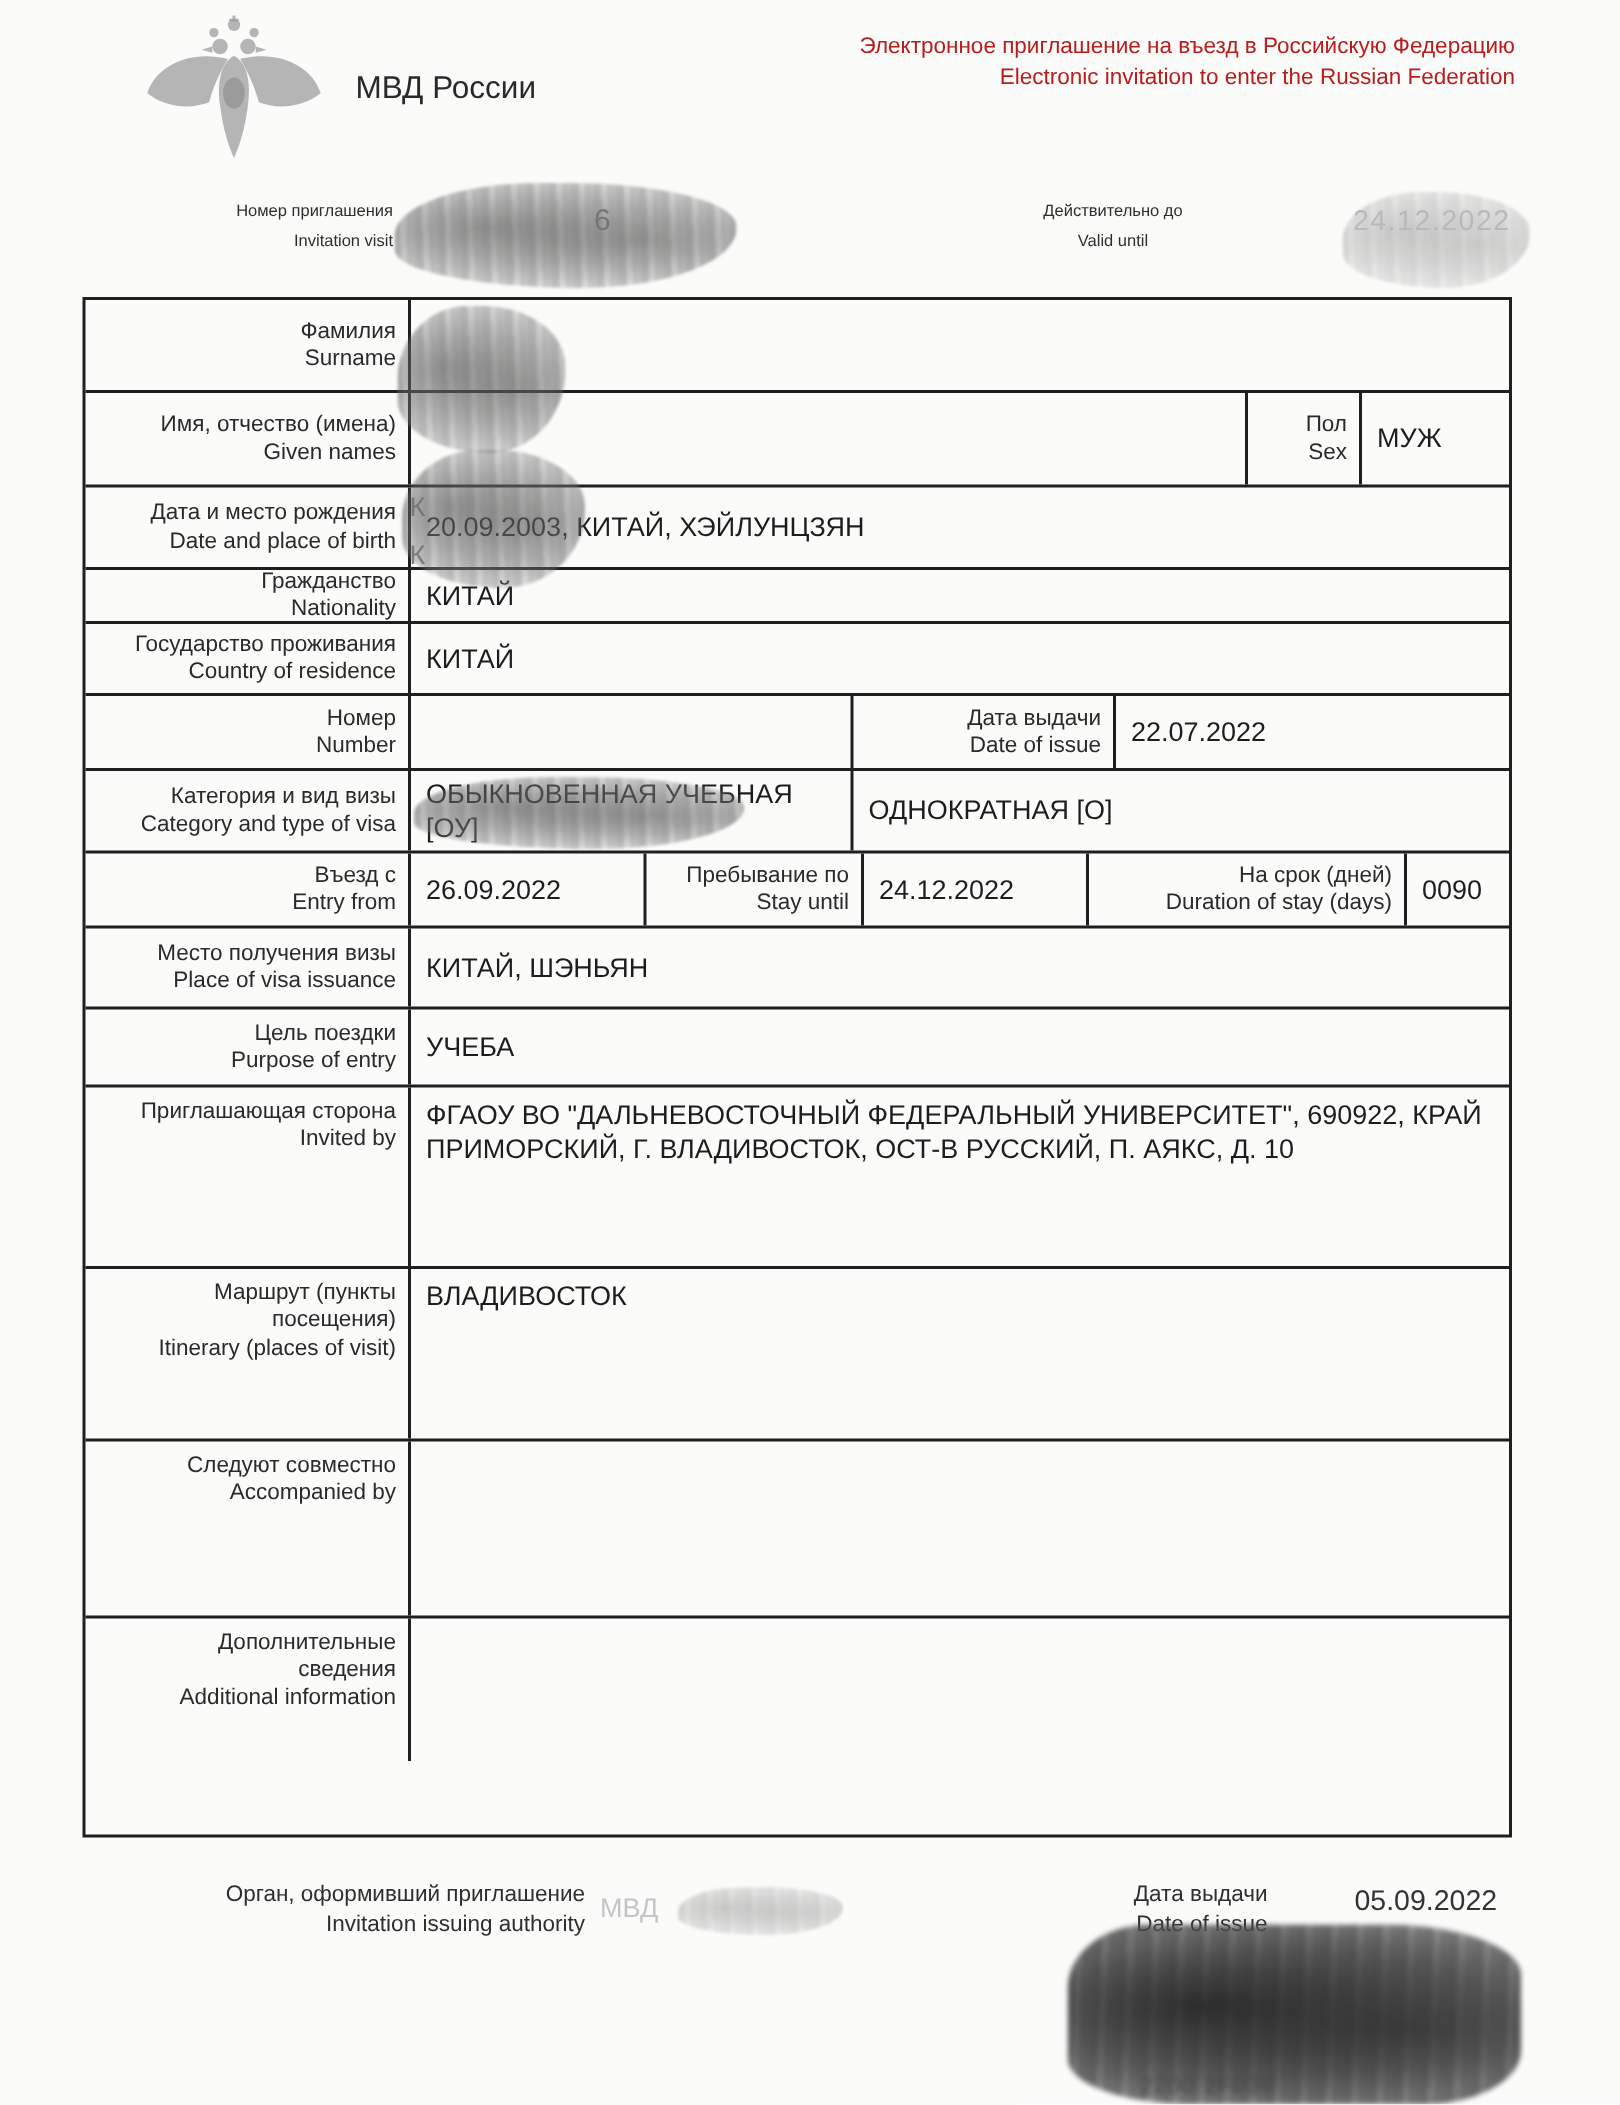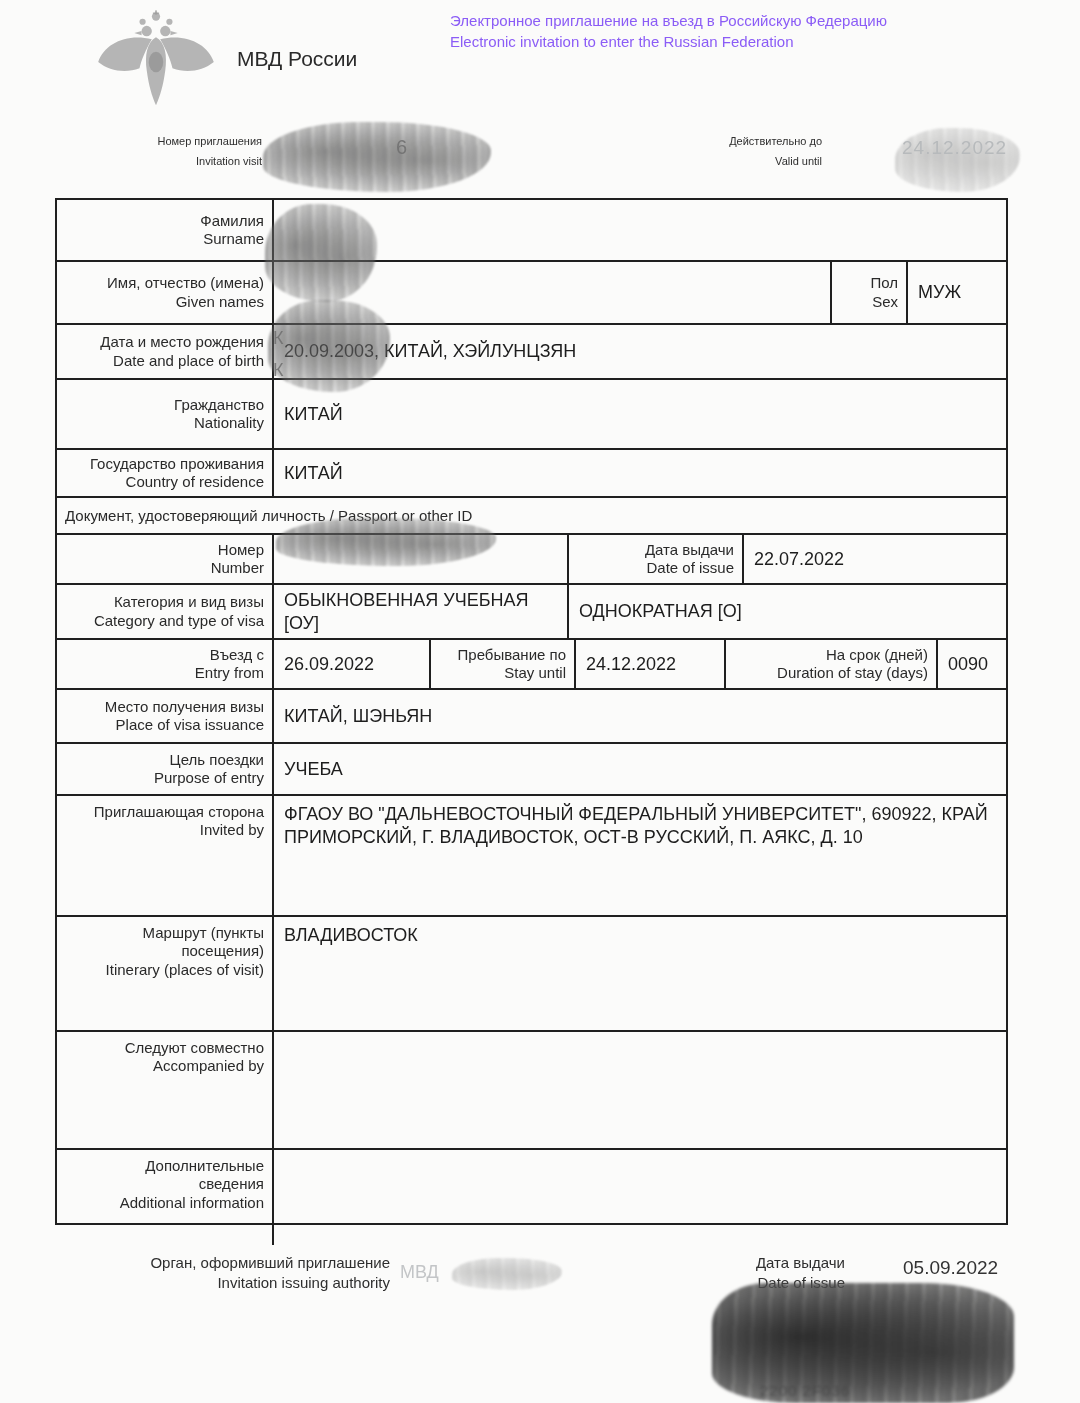--- a/index.html
+++ b/index.html
@@ -5,28 +5,28 @@
   html,body{margin:0;padding:0;}
   .page{
     position:relative; width:1080px; height:1403px;
     background:#fbfbfa; overflow:hidden;
     font-family:"Liberation Sans", sans-serif;
     color:#222;
   }
   
   .emblem{position:absolute; left:92px; top:8px; width:128px; height:108px;}
   .agency-name{position:absolute; left:237px; top:47px; font-size:21px; color:#2a2a2a;}
-  .doc-title{position:absolute; right:70px; top:10px; width:560px; text-align:left;
-             font-size:15px; line-height:21px; color:#8b5cf6;}
+  .doc-title{position:absolute; right:70px; top:20px; width:560px; text-align:right;
+             font-size:15px; line-height:21px; color:#b91c1c;}
   .doc-title .l{display:block;}
   
   .meta-label{position:absolute; font-size:11px; line-height:20px; text-align:right; color:#2e2e2e;}
   .meta-label .l{display:block;}
   .inv-label{left:62px; top:131px; width:200px;}
-  .valid-label{left:622px; top:131px; width:200px;}
+  .valid-label{left:642px; top:131px; width:200px;text-align:center;}
   .faded-date{position:absolute; left:902px; top:137px; font-size:19px; color:#b7babc;
               filter:blur(.4px); letter-spacing:1px;}
   
   .smudge{
     position:absolute;
     background:
       radial-gradient(ellipse at 28% 42%, rgba(75,75,75,.45), rgba(130,130,130,.22) 55%, rgba(160,160,160,0) 78%),
       radial-gradient(ellipse at 72% 55%, rgba(65,65,65,.42), rgba(135,135,135,.2) 55%, rgba(160,160,160,0) 78%),
       repeating-linear-gradient(88deg, rgba(90,90,90,.28) 0 5px, rgba(165,165,165,.12) 5px 9px, rgba(110,110,110,.24) 9px 15px);
     border-radius:46% 54% 50% 60% / 55% 45% 62% 40%;
@@ -40,21 +40,21 @@
       repeating-linear-gradient(92deg, rgba(50,50,50,.55) 0 6px, rgba(120,120,120,.3) 6px 10px, rgba(60,60,60,.5) 10px 17px);
     border-radius:18% 30% 22% 28% / 35% 28% 30% 25%;
     filter:blur(1.6px);
   }
   .remnant{position:absolute; color:rgba(110,110,110,.85); filter:blur(.4px);}
   
   .tbl{position:absolute; left:55px; top:198px; width:953px; height:1027px;
        border:2px solid #1f1f1f; box-sizing:border-box; background:transparent;}
   .tr{display:flex; border-bottom:2px solid #1f1f1f; box-sizing:border-box;}
   .tr:last-child{border-bottom:none;}
-  .r1{height:62px;} .r2{height:63px;} .r3{height:55px;} .r4{height:70px;} .r5{height:48px;} .r7{height:50px;} .r8{height:55px;} .r9{height:50px;} .r10{height:54px;}
+  .r1{height:62px;} .r2{height:63px;} .r3{height:55px;} .r4{height:36px;} .r5{height:48px;} .r7{height:50px;} .r8{height:55px;} .r9{height:50px;} .r10{height:54px;}
   .r11{height:52px;} .r12{height:121px;} .r13{height:115px;} .r14{height:118px;} .r15{height:95px;}
   .lab{width:215px; box-sizing:border-box; padding:3px 8px 3px 4px;
        display:flex; flex-direction:column; justify-content:center; align-items:flex-end;
        text-align:right; font-size:15px; line-height:1.22; color:#2a2a2a;}
   .lab .l{display:block;}
   .val{flex:1; border-left:2px solid #1f1f1f; box-sizing:border-box;
        display:flex; align-items:center; padding:2px 8px 2px 10px;
        font-size:18px; line-height:1.25; color:#1d1d1d;}
   .midlab{width:175px; border-left:2px solid #1f1f1f; box-sizing:border-box; padding:3px 8px 3px 4px;
           display:flex; flex-direction:column; justify-content:center; align-items:flex-end;
@@ -172,23 +172,20 @@
     <div class="tr r5">
       <div class="lab">
         <span class="l">Государство проживания</span>
         <span class="l">Country of residence</span>
       </div>
       <div class="val">
         <span>КИТАЙ</span>
       </div>
     </div>
 
-    <div class="band">
-      <span>Документ, удостоверяющий личность / Passport or other ID</span>
-    </div>
 
     <div class="tr r7">
       <div class="lab">
         <span class="l">Номер</span>
         <span class="l">Number</span>
       </div>
       <div class="val" style="flex:none; width:295px;">
         <span></span>
       </div>
       <div class="midlab">

